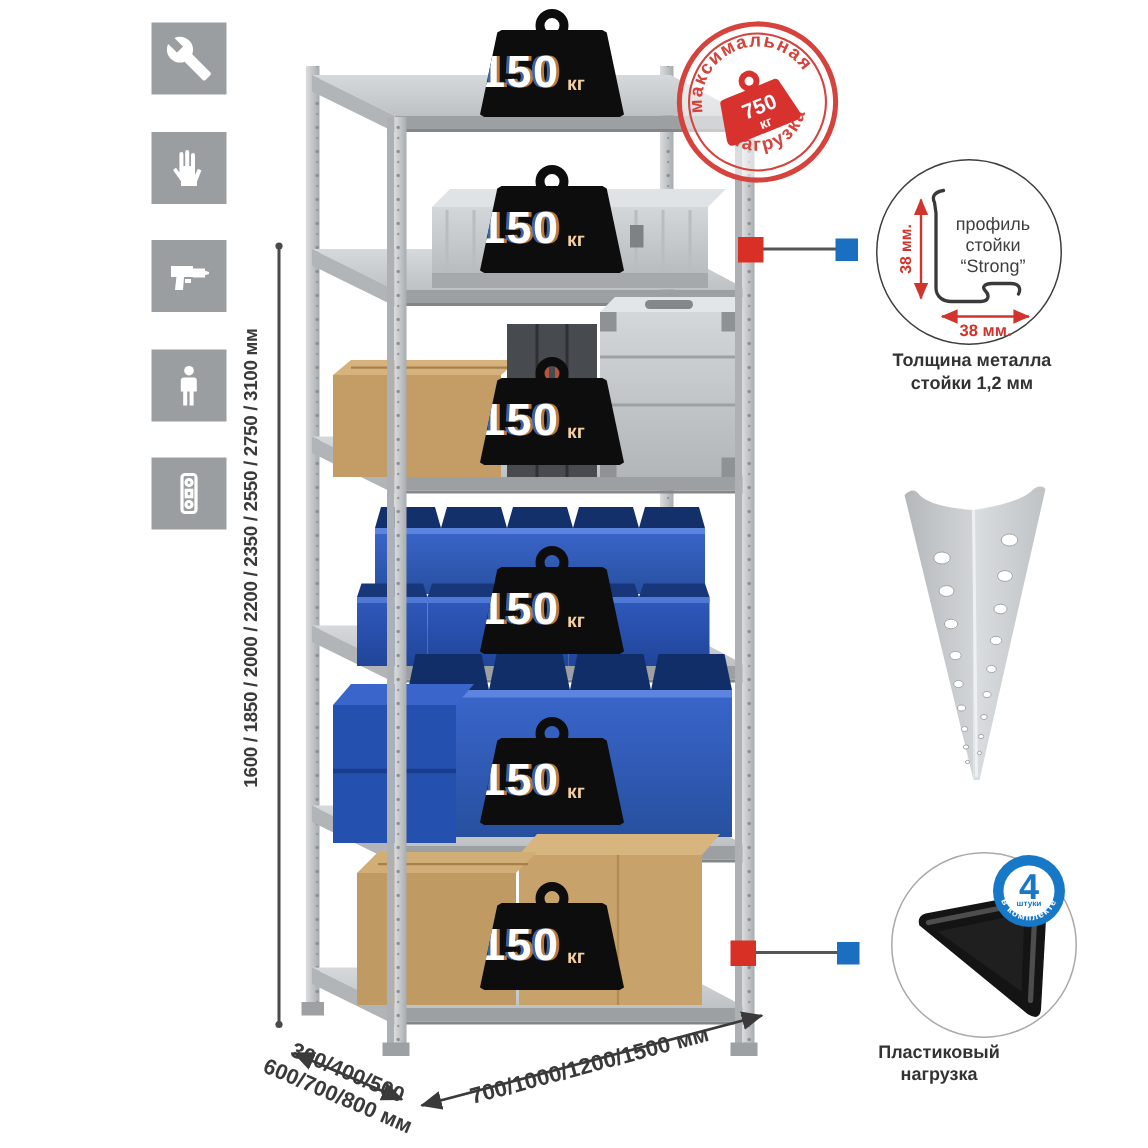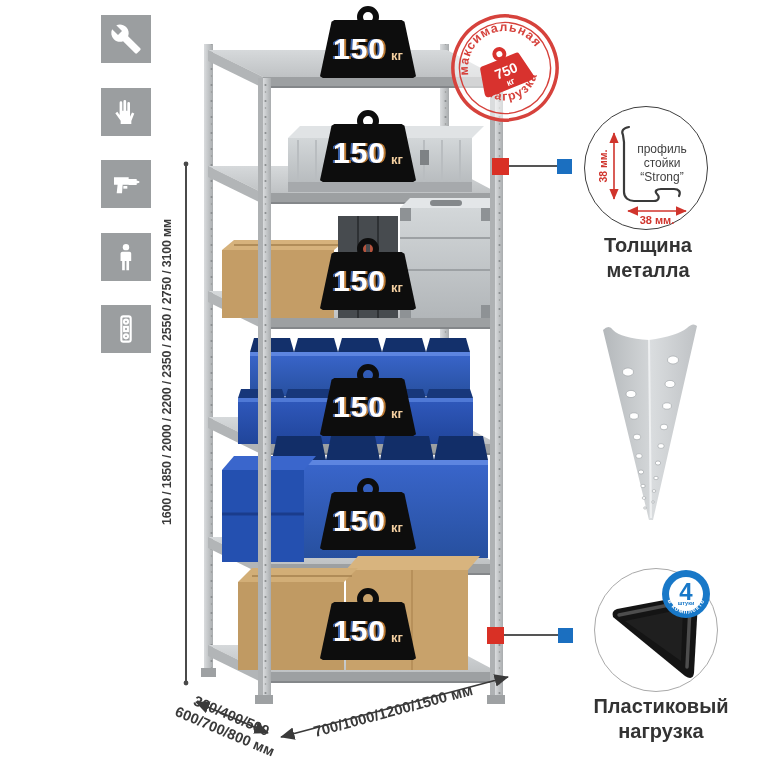--- a/index.html
+++ b/index.html
@@ -16,37 +16,37 @@
   
   .dim-height{position:absolute;left:167px;top:372px;transform:translate(-50%,-50%) rotate(-90deg);
               white-space:nowrap;font-size:12.5px;font-weight:bold;color:#3a3a3a;letter-spacing:-0.2px;}
 
   
   .weight{position:absolute;width:96px;text-align:center;z-index:6;}
   .weight .ring{width:22px;height:22px;border:6px solid #0d0d0d;border-radius:50%;
                 margin:0 auto -8px auto;background:transparent;}
   .weight .body{position:relative;height:58px;background:#0d0d0d;
                 clip-path:polygon(12% 3%,15% 0,85% 0,88% 3%,100% 97%,97% 100%,3% 100%,0 97%);
-                display:flex;align-items:center;justify-content:center;}
+                display:flex;align-items:center;}
   .weight .val{color:#ffffff;font-size:30px;font-weight:bold;letter-spacing:1px;
                text-shadow:-2px 0 0 rgba(70,120,210,.8),2px 0 0 rgba(235,150,60,.8);}
   .weight .unit{color:#f3cfa0;font-size:13px;font-weight:bold;margin-left:5px;margin-top:12px;}
 
   
   .stamp{position:absolute;left:449px;top:12px;width:112px;height:112px;
          transform:rotate(-22deg);z-index:8;}
 
   
   .callout-circle{position:absolute;border:1.6px solid #3e3e3e;border-radius:50%;background:#fff;}
   .circle-profile{left:584px;top:106px;width:124px;height:124px;}
   .circle-foot{left:594px;top:568px;width:124px;height:124px;border-color:#a9a9a9;}
 
-  .caption{position:absolute;text-align:center;font-weight:bold;color:#333;font-size:20px;line-height:1.25;}
+  .caption{position:absolute;text-align:center;font-weight:bold;color:#333;font-size:12px;line-height:1.25;}
   .caption-profile{left:560px;top:233px;width:176px;}
-  .caption-foot{left:583px;top:694px;width:156px;}
+  .caption-foot{left:548px;top:694px;width:156px;}
 
   
   .count-badge{position:absolute;left:662px;top:570px;width:48px;height:48px;border-radius:50%;
                background:#1878c8;z-index:9;}
   .count-badge .inner{position:absolute;left:7px;top:7px;width:34px;height:34px;border-radius:50%;
                background:#fff;text-align:center;}
   .count-badge .num{color:#1878c8;font-size:24px;font-weight:bold;line-height:30px;display:block;}
   .count-badge .unit{color:#1878c8;font-size:5.5px;font-weight:bold;display:block;margin-top:-7px;}
   .count-badge svg{position:absolute;left:0;top:0;}
 
@@ -377,20 +377,21 @@
       <text x="72" y="117" font-size="11" font-weight="bold" fill="#d0342c" text-anchor="middle">38 мм.</text>
       <g font-size="12" fill="#3f3f3f" text-anchor="middle">
         <text x="77" y="46">профиль</text>
         <text x="77" y="60">стойки</text>
         <text x="77" y="74">“Strong”</text>
       </g>
     </svg>
   </div>
   <div class="caption caption-profile">
     <div>Толщина металла</div>
+    <div>стойки 1,2 мм</div>
   </div>
 
   <svg class="abs" style="left:595px;top:310px" width="105" height="218" viewBox="0 0 105 218">
     <defs>
       <linearGradient id="gAngL" x1="0" y1="0" x2="1" y2="0">
         <stop offset="0" stop-color="#b4b8bb"></stop>
           <stop offset="1" stop-color="#d2d5d7"></stop>
       </linearGradient>
       <linearGradient id="gAngR" x1="0" y1="0" x2="1" y2="0">
         <stop offset="0" stop-color="#dbdee0"></stop>

